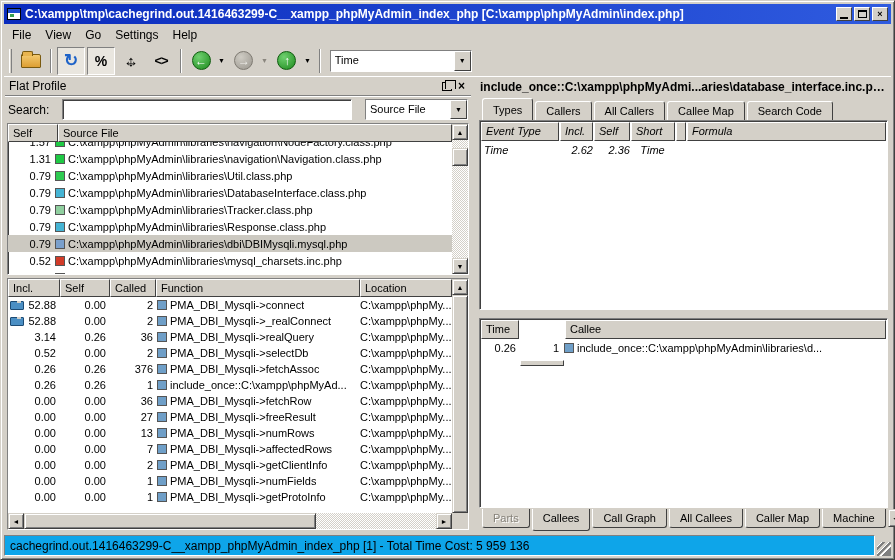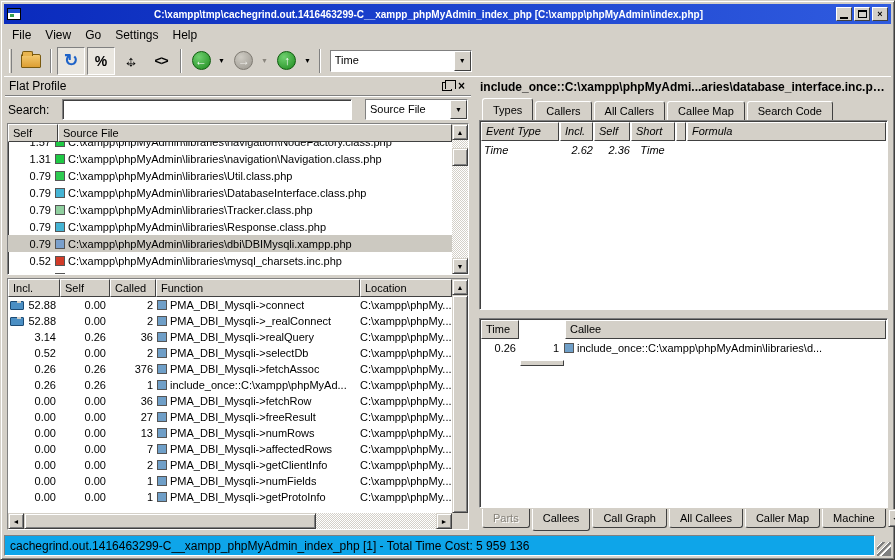--- a/index.html
+++ b/index.html
@@ -24,22 +24,22 @@
   .field { background:#fff; border-top:1px solid #808080; border-left:1px solid #808080;
          border-right:1px solid #fff; border-bottom:1px solid #fff;
          box-shadow: inset 1px 1px 0 #404040; }
 
   
   .titlebar { height:20px; background:linear-gradient(90deg,#0a2bbd,#2f5bdf);
     display:flex; align-items:center; padding:0 3px; gap:4px; flex:0 0 auto; }
   .app-icon { width:14px; height:12px; background:#fff; border:1px solid #000; position:relative; flex:0 0 auto; }
   .app-icon::before { content:""; position:absolute; left:0; right:0; top:0; height:4px; background:#1c4cd0; }
   .app-icon::after { content:""; position:absolute; left:2px; bottom:2px; width:4px; height:3px; background:#3aa050; }
-  .title-text { color:#fff; font-weight:bold; font-size:10px; white-space:nowrap; overflow:hidden;
-    text-overflow:ellipsis; flex:1;text-align:center; }
+  .title-text { color:#fff; font-weight:bold; font-size:12px; white-space:nowrap; overflow:hidden;
+    text-overflow:ellipsis; flex:1; }
   .winbtns { display:flex; gap:2px; flex:0 0 auto; }
   .winbtn { width:16px; height:14px; background:#d4d0c8; display:flex; align-items:center;
     justify-content:center; font-size:9px; font-weight:bold; line-height:1; }
   .winbtn .minbar { width:8px; height:2px; background:#000; margin-top:7px; }
   .winbtn .maxbox { width:9px; height:8px; border:1px solid #000; border-top:2px solid #000; }
 
   
   .menubar { height:21px; display:flex; align-items:center; padding:0 2px; gap:2px; flex:0 0 auto; }
   .menu-item { padding:2px 6px; font-size:12px; }
 
@@ -313,21 +313,21 @@
                 <span class="fp-file">C:\xampp\phpMyAdmin\libraries\Tracker.class.php</span>
               </div>
               <div class="fp-row">
                 <span class="fp-self">0.79</span>
                 <span class="sq" style="background: rgb(69, 180, 212);"></span>
                 <span class="fp-file">C:\xampp\phpMyAdmin\libraries\Response.class.php</span>
               </div>
               <div class="fp-row sel">
                 <span class="fp-self">0.79</span>
                 <span class="sq" style="background: rgb(122, 160, 204);"></span>
-                <span class="fp-file">C:\xampp\phpMyAdmin\libraries\dbi\DBIMysqli.xampp.php</span>
+                <span class="fp-file">C:\xampp\phpMyAdmin\libraries\dbi\DBIMysqli.mysql.php</span>
               </div>
               <div class="fp-row">
                 <span class="fp-self">0.52</span>
                 <span class="sq" style="background: rgb(210, 59, 40);"></span>
                 <span class="fp-file">C:\xampp\phpMyAdmin\libraries\mysql_charsets.inc.php</span>
               </div>
               <div class="fp-row">
                 <span class="fp-self">0.52</span>
                 <span class="sq" style="background: rgb(201, 185, 126);"></span>
                 <span class="fp-file">C:\xampp\phpMyAdmin\libraries\user_preferences.lib.php</span>

